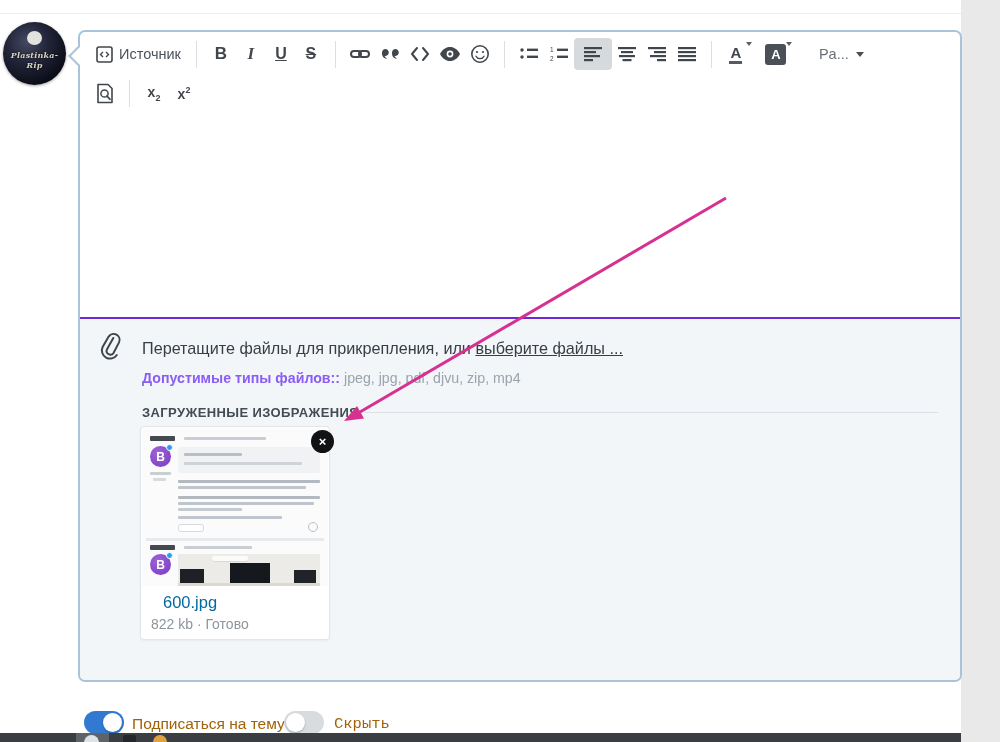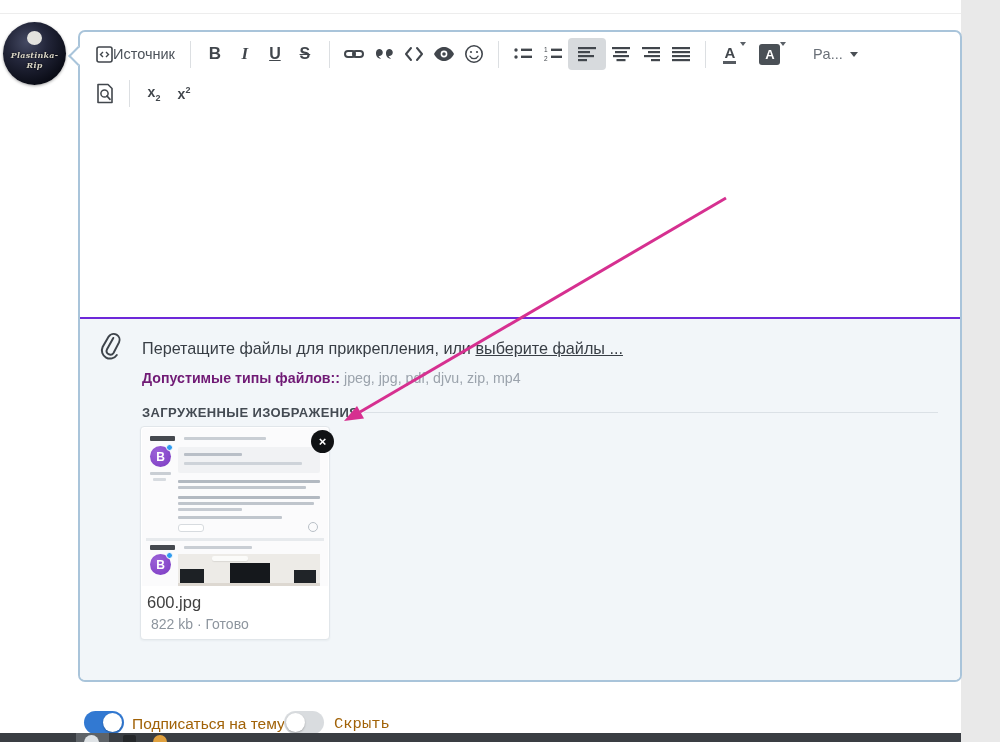--- a/index.html
+++ b/index.html
@@ -26,21 +26,21 @@
             border-left:2px solid #a9c4da; border-bottom:2px solid #a9c4da; transform:rotate(45deg); }
 
   
   .tb-row { display:flex; align-items:center; padding:4px 8px 0 10px; height:40px; }
   .tb-row.second { height:42px; padding-top:0; }
   .tbtn { display:flex; align-items:center; justify-content:center; min-width:30px; height:32px;
           border-radius:4px; color:#41464c; cursor:pointer; position:relative; }
   .tbtn.wide { padding:0 6px; }
   .tbtn.active { background:#d7dadd; width:38px; }
   .sep { width:1px; height:27px; background:#dcdfe2; margin:0 9px; }
-  .src-label { font-size:14.5px; color:#4c525a; }
+  .src-label { font-size:14.5px; color:#4c525a; margin-left:6px; }
   .glyph-b { font-weight:bold; font-size:17px; }
   .glyph-i { font-family:"Liberation Serif", serif; font-style:italic; font-weight:bold; font-size:17px; }
   .glyph-u { font-weight:bold; font-size:16px; text-decoration:underline; }
   .glyph-s { font-weight:bold; font-size:16px; text-decoration:line-through; }
   .glyph-sub, .glyph-sup { font-weight:bold; font-size:14px; }
   .glyph-sub sub, .glyph-sup sup { font-size:9px; }
   .color-a { font-weight:bold; font-size:15px; border-bottom:3px solid #565b61; line-height:17px; padding:0 1px; }
   .bg-a { width:21px; height:21px; background:#4a5056; border-radius:3px; color:#fff; font-weight:bold;
           font-size:13px; display:flex; align-items:center; justify-content:center; }
   .mini-caret { position:absolute; top:4px; right:-1px; width:0; height:0;
@@ -53,34 +53,34 @@
   
   .attach { position:absolute; left:0; right:0; bottom:0; top:285px; background:#f2f6f9;
             border-top:2px solid #6d28d9; border-radius:0 0 5px 5px; }
   .clip-wrap { position:absolute; left:16px; top:12px; }
   .drag-line { position:absolute; left:62px; top:20px; font-size:16.2px; color:#383e45; }
   .drag-line .choose { text-decoration:underline; cursor:pointer; }
   .other-media { position:absolute; right:25px; top:15px; height:32px; padding:0 14px; background:#fff;
             border:1px solid #e7ebee; border-radius:4px; box-shadow:0 1px 2px rgba(30,50,70,.06);
             display:flex; align-items:center; font-size:14.5px; font-weight:bold; color:#3f4650; cursor:pointer; }
   .allowed { position:absolute; left:62px; top:51px; font-size:14.2px; color:#9ba3ac; }
-  .allowed b { color:#701a75; }
+  .allowed b { color:#8b5cf6; }
   .up-heading { position:absolute; left:62px; top:86px; font-size:13px; font-weight:bold;
             letter-spacing:.4px; color:#444b53; }
   .up-divider { position:absolute; left:284px; right:22px; top:93px; height:1px; background:#dbe1e6; }
 
   
   .card { position:absolute; left:60px; top:107px; width:190px; height:214px; background:#fff;
           border:1px solid #e1e6ea; border-radius:4px; box-shadow:0 1px 2px rgba(30,50,70,.05); }
   .thumb { position:absolute; left:1px; top:1px; width:186px; height:158px; background:#fbfbfc;
            overflow:hidden; border-radius:3px 3px 0 0; }
   .close-btn { position:absolute; left:170px; top:3px; width:23px; height:23px; background:#101214;
            border-radius:50%; color:#fff; font-size:13px; font-weight:bold; display:flex;
            align-items:center; justify-content:center; cursor:pointer; z-index:5; }
-  .fname { position:absolute; left:6px; top:166px; font-size:16.5px; color:#404040; }
+  .fname { position:absolute; left:22px; top:166px; font-size:16.5px; color:#0369a1; }
   .fmeta { position:absolute; left:10px; top:189px; font-size:14px; color:#8d959e; }
 
   
   .t-bar { position:absolute; background:#c9ced4; height:3px; border-radius:1px; }
   .t-logo { position:absolute; background:#45494f; height:5px; border-radius:1px; }
   .t-ava { position:absolute; width:21px; height:21px; border-radius:50%; color:#fff; font-weight:bold;
            font-size:12px; display:flex; align-items:center; justify-content:center;
            background:radial-gradient(circle at 35% 30%, #9c62d8, #7b3ac2); }
   .t-check { position:absolute; width:7px; height:7px; border-radius:50%; background:#2f9bf0; border:1px solid #fff; }
   .t-quote { position:absolute; background:#f1f2f4; border-radius:2px; }

